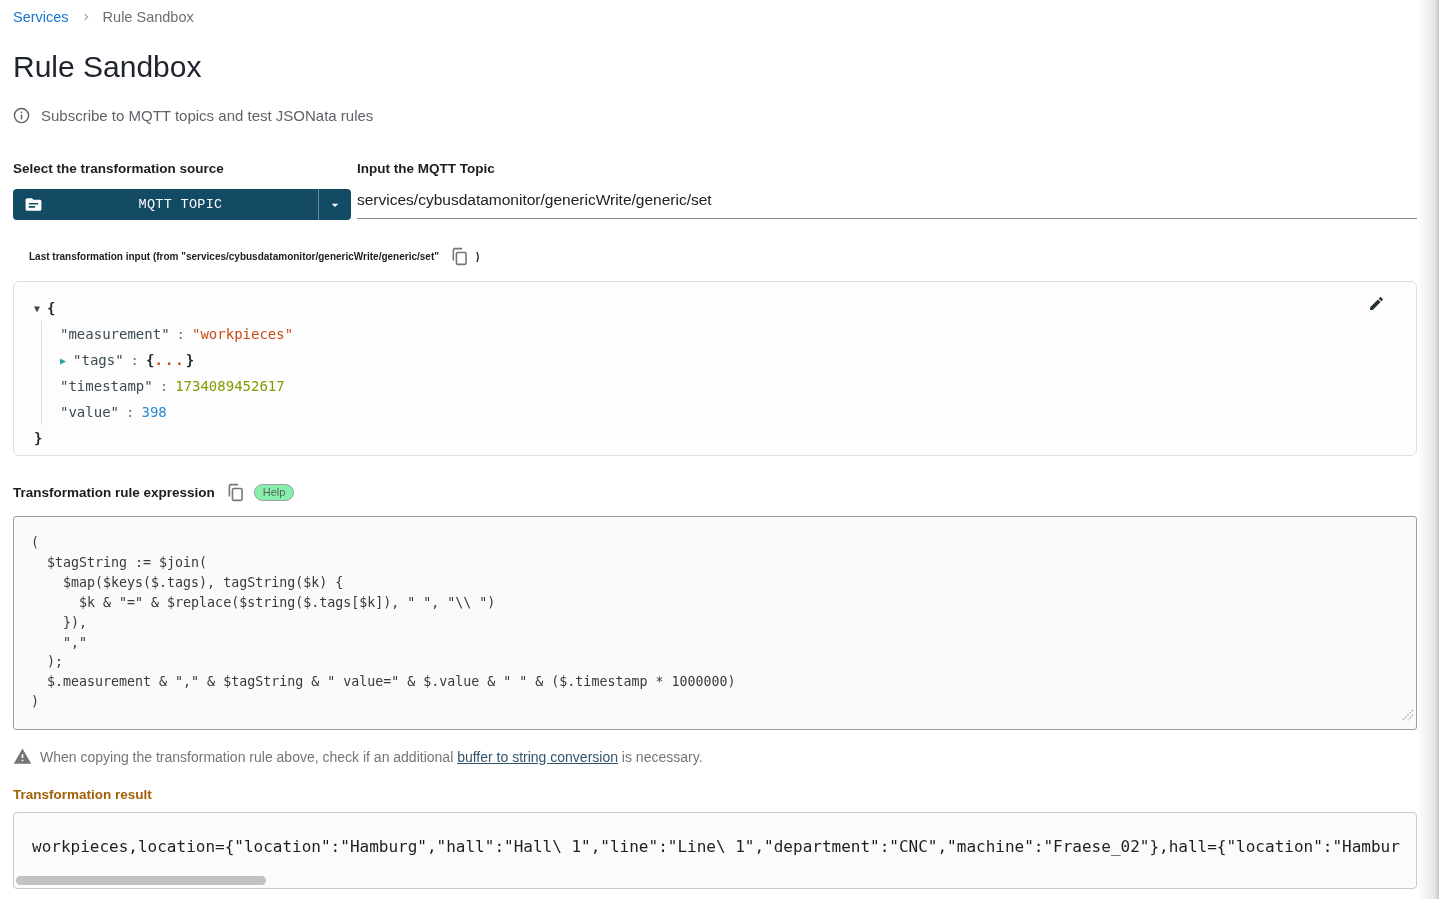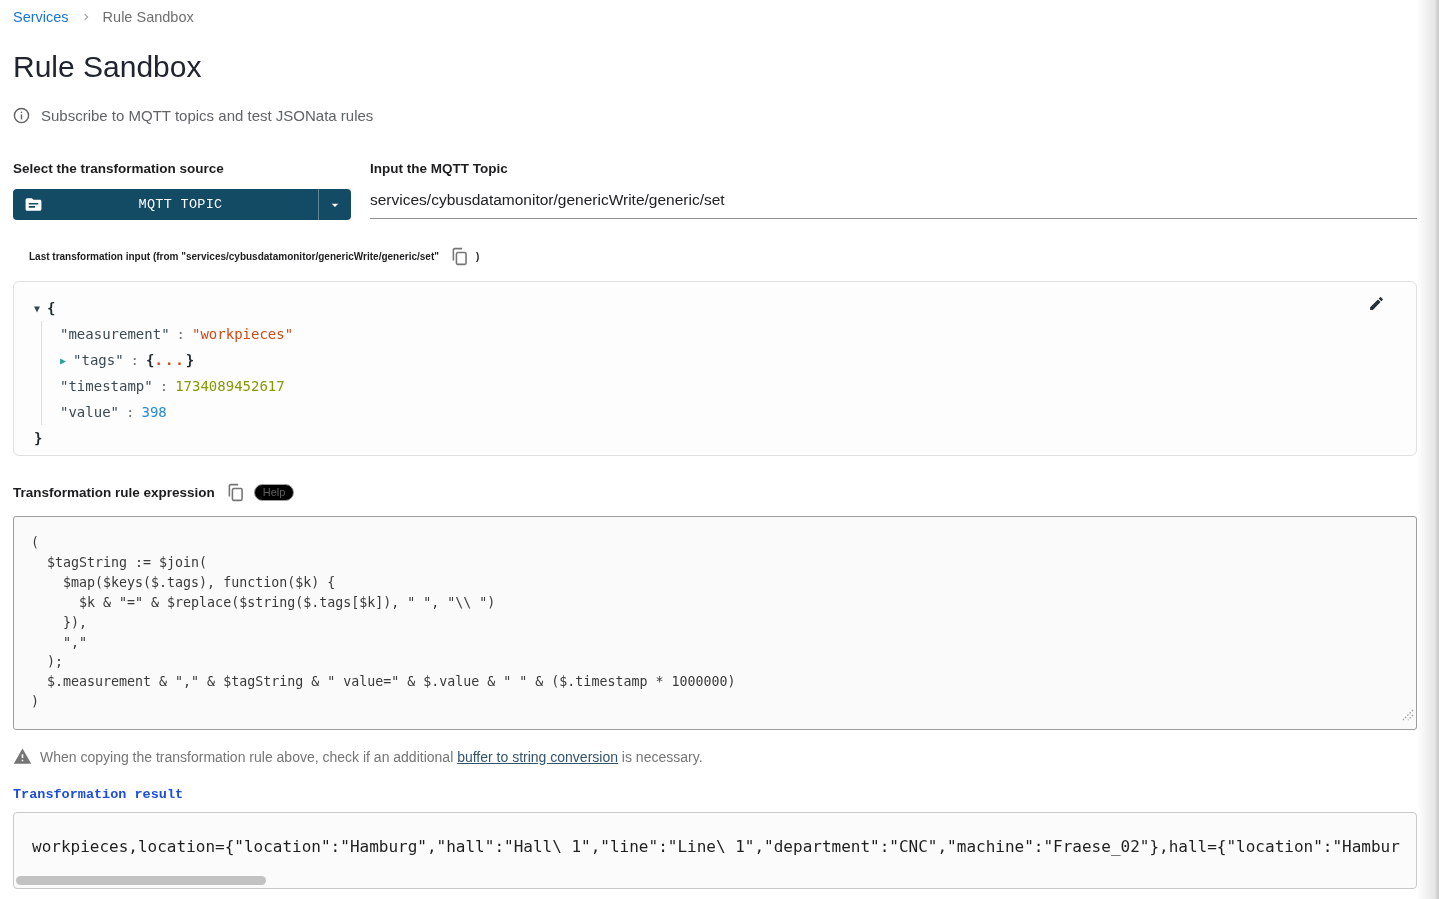--- a/index.html
+++ b/index.html
@@ -16,21 +16,21 @@
   .crumb-sep { margin: 0 12px; display: flex; align-items: center; }
   .crumb-current { color: #6f6f6f; }
 
   
   .page-title { margin-top: 24px; font-size: 30px; line-height: 36px; font-weight: 400; color: #20242e; }
   .subtitle-row { margin-top: 22px; display: flex; align-items: flex-start; gap: 11px; color: #5f6368; font-size: 15px; }
 
   
   .controls-row { display: flex; margin-top: 37px; }
   .col-left { width: 338px; }
-  .col-right { flex: 1; margin-left: 19px; min-width: 0; }
+  .col-right { flex: 1; margin-left: 6px; min-width: 0; }
   .field-label { font-size: 13.5px; font-weight: 700; color: #1d1d1f; }
 
   .source-btn {
     margin-top: 13px; height: 31px; width: 338px; border: none; padding: 0;
     background: #134a64; border-radius: 4px; color: #fff; display: flex;
     align-items: stretch; cursor: pointer; font-family: inherit;
   }
   .source-btn .btn-icon { display: flex; align-items: center; padding-left: 11px; }
   .source-btn .btn-label {
     flex: 1; display: flex; align-items: center; justify-content: center;
@@ -69,38 +69,38 @@
   .jstring { color: #cb4b16; }
   .jint { color: #859900; }
   .jint-blue { color: #268bd2; }
   .jdots { color: #cb4b16; font-weight: 700; letter-spacing: 2px; }
   .edit-btn { position: absolute; top: 13px; right: 31px; background: none; border: none; padding: 0; cursor: pointer; }
 
   
   .expr-label-row { margin-top: 26px; display: flex; align-items: center; font-size: 13.5px; font-weight: 700; color: #1d1d1f; }
   .expr-label-row .copy-btn { margin: 0 8px 0 10px; }
   .help-btn {
-    font-size: 11px; color: #616161; background: #000000; border: 1px solid #9e9e9e;
+    font-size: 11px; color: #616161; background: #86efac; border: 1px solid #9e9e9e;
     border-radius: 9px; padding: 1px 8px 2px; cursor: pointer; font-family: inherit;
   }
   .expr-box {
     margin-top: 13px; width: 1404px; height: 214px; border: 1px solid #9e9e9e;
     border-radius: 3px; background: #fafafa; position: relative;
     font-family: "DejaVu Sans Mono", monospace; font-size: 13.3px; line-height: 19.9px;
     color: #3a3a3a; padding: 16px 0 0 17px; overflow: hidden;
   }
   .code-line { white-space: pre; }
   .resize-grip { position: absolute; right: 2px; bottom: 2px; }
 
   
   .warning-row { margin-top: 17px; display: flex; align-items: center; gap: 8px; font-size: 14px; color: #757575; }
   .warning-row a { color: #33536b; }
 
   
-  .result-label { margin-top: 21px; font-size: 13.5px; font-weight: 700; color: #1d4ed8; font-family: Liberation Mono, monospace; }
+  .result-label { margin-top: 21px; font-size: 13.5px; font-weight: 700; color: #a16207; }
   .result-box {
     margin-top: 10px; width: 1404px; height: 77px; border: 1px solid #c9c9c9;
     border-radius: 4px; background: #fbfbfb; position: relative; overflow: hidden;
   }
   .result-text {
     font-family: "DejaVu Sans Mono", monospace; font-size: 16px; color: #1f1f1f;
     white-space: pre; padding: 24px 0 0 18px; overflow: hidden;
   }
   .hscrollbar { position: absolute; left: 1px; right: 1px; bottom: 3px; height: 9px; }
   .hscroll-thumb { position: absolute; left: 1px; top: 0; width: 250px; height: 9px; background: #c2c2c2; border-radius: 4.5px; cursor: pointer; }
@@ -221,21 +221,21 @@
           <rect x="8.5" y="7.5" width="11" height="13.5" rx="1.5"></rect>
           <path d="M5 16.5v-12A1.5 1.5 0 0 1 6.5 3H15"></path>
         </svg>
     </button>
     <button class="help-btn">Help</button>
   </div>
 
   <div class="expr-box">
     <div class="code-line">(</div>
     <div class="code-line">  $tagString := $join(</div>
-    <div class="code-line">    $map($keys($.tags), function($k) {</div>
+    <div class="code-line">    $map($keys($.tags), tagString($k) {</div>
     <div class="code-line">      $k &amp; "=" &amp; $replace($string($.tags[$k]), " ", "\\ ")</div>
     <div class="code-line">    }),</div>
     <div class="code-line">    ","</div>
     <div class="code-line">  );</div>
     <div class="code-line">  $.measurement &amp; "," &amp; $tagString &amp; " value=" &amp; $.value &amp; " " &amp; ($.timestamp * 1000000)</div>
     <div class="code-line">)</div>
     <span class="resize-grip">
       <svg width="12" height="12" viewBox="0 0 12 12">
           <path d="M11 1L1 11M11 6L6 11" stroke="#9e9e9e" stroke-width="1.3" fill="none" stroke-dasharray="1.6 1.6"></path>
         </svg>

